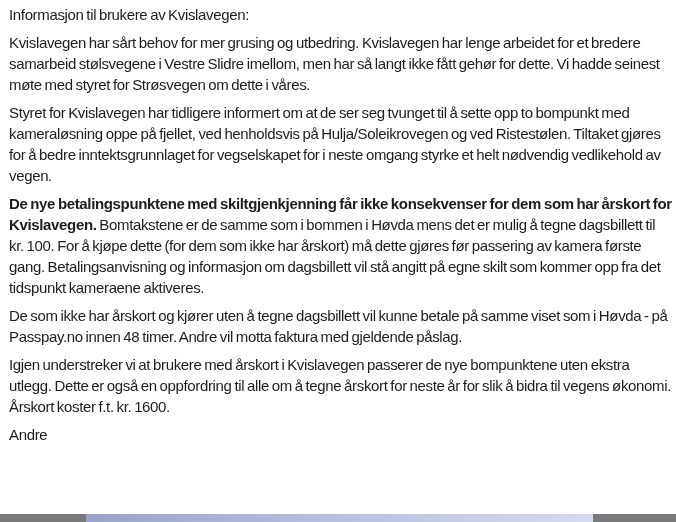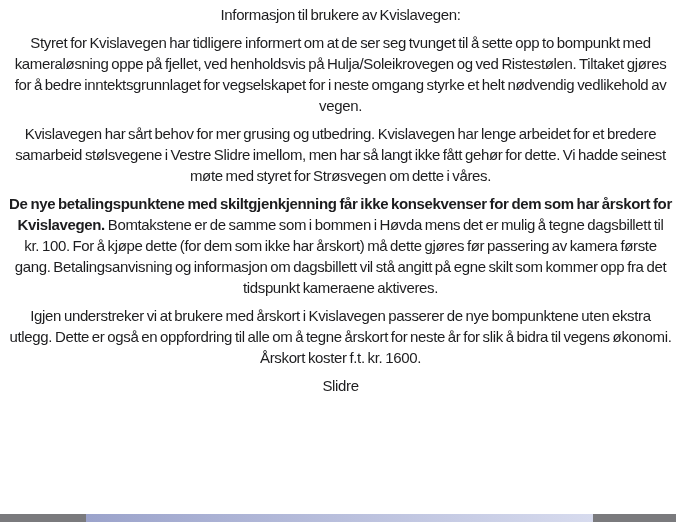--- a/index.html
+++ b/index.html
@@ -16,21 +16,20 @@
   }
   .doc {
     box-sizing: border-box;
     width: 676px;
     padding: 4px 4px 0 9px;
     color: #1d1d1f;
     font-size: 15px;
     line-height: 21px;
     letter-spacing: -0.35px;
     word-spacing: -1px;
-    text-align: center;
   }
   .doc p {
     margin: 0 0 7px 0;
   }
   .doc .lead-bold {
     font-weight: 700;
   }
   .hscrollbar {
     position: absolute;
     left: 0;
@@ -46,22 +45,23 @@
     left: 86px;
     width: 507px;
     background: linear-gradient(to right, #9ba3cb, #d7dbee);
   }
 </style>
 </head>
 <body>
 
 <div class="doc">
   <p>Informasjon til brukere av Kvislavegen:</p>
+  <p>Kvislavegen har sårt behov for mer grusing og utbedring. Kvislavegen har lenge arbeidet for et bredere samarbeid stølsvegene i Vestre Slidre imellom, men har så langt ikke fått gehør for dette. Vi hadde seinest møte med styret for Strøsvegen om dette i våres.</p>
   <p>Styret for Kvislavegen har tidligere informert om at de ser seg tvunget til å sette opp to bompunkt med kameraløsning oppe på fjellet, ved henholdsvis på Hulja/Soleikrovegen og ved Ristestølen. Tiltaket gjøres for å bedre inntektsgrunnlaget for vegselskapet for i neste omgang styrke et helt nødvendig vedlikehold av vegen.</p>
-  <p>Kvislavegen har sårt behov for mer grusing og utbedring. Kvislavegen har lenge arbeidet for et bredere samarbeid stølsvegene i Vestre Slidre imellom, men har så langt ikke fått gehør for dette. Vi hadde seinest møte med styret for Strøsvegen om dette i våres.</p>
   <p><span class="lead-bold">De nye betalingspunktene med skiltgjenkjenning får ikke konsekvenser for dem som har årskort for Kvislavegen.</span><span> Bomtakstene er de samme som i bommen i Høvda mens det er mulig å tegne dagsbillett til kr. 100. For å kjøpe dette (for dem som ikke har årskort) må dette gjøres før passering av kamera første gang. Betalingsanvisning og informasjon om dagsbillett vil stå angitt på egne skilt som kommer opp fra det tidspunkt kameraene aktiveres.</span></p>
+  <p>De som ikke har årskort og kjører uten å tegne dagsbillett vil kunne betale på samme viset som i Høvda - på Passpay.no innen 48 timer. Andre vil motta faktura med gjeldende påslag.</p>
   <p>Igjen understreker vi at brukere med årskort i Kvislavegen passerer de nye bompunktene uten ekstra utlegg. Dette er også en oppfordring til alle om å tegne årskort for neste år for slik å bidra til vegens økonomi. Årskort koster f.t. kr. 1600.</p>
-  <p>Slidre</p>
+  <p>Andre</p>
 </div>
 
 <div class="hscrollbar">
   <div class="thumb"></div>
 </div>
 
 </body></html>

